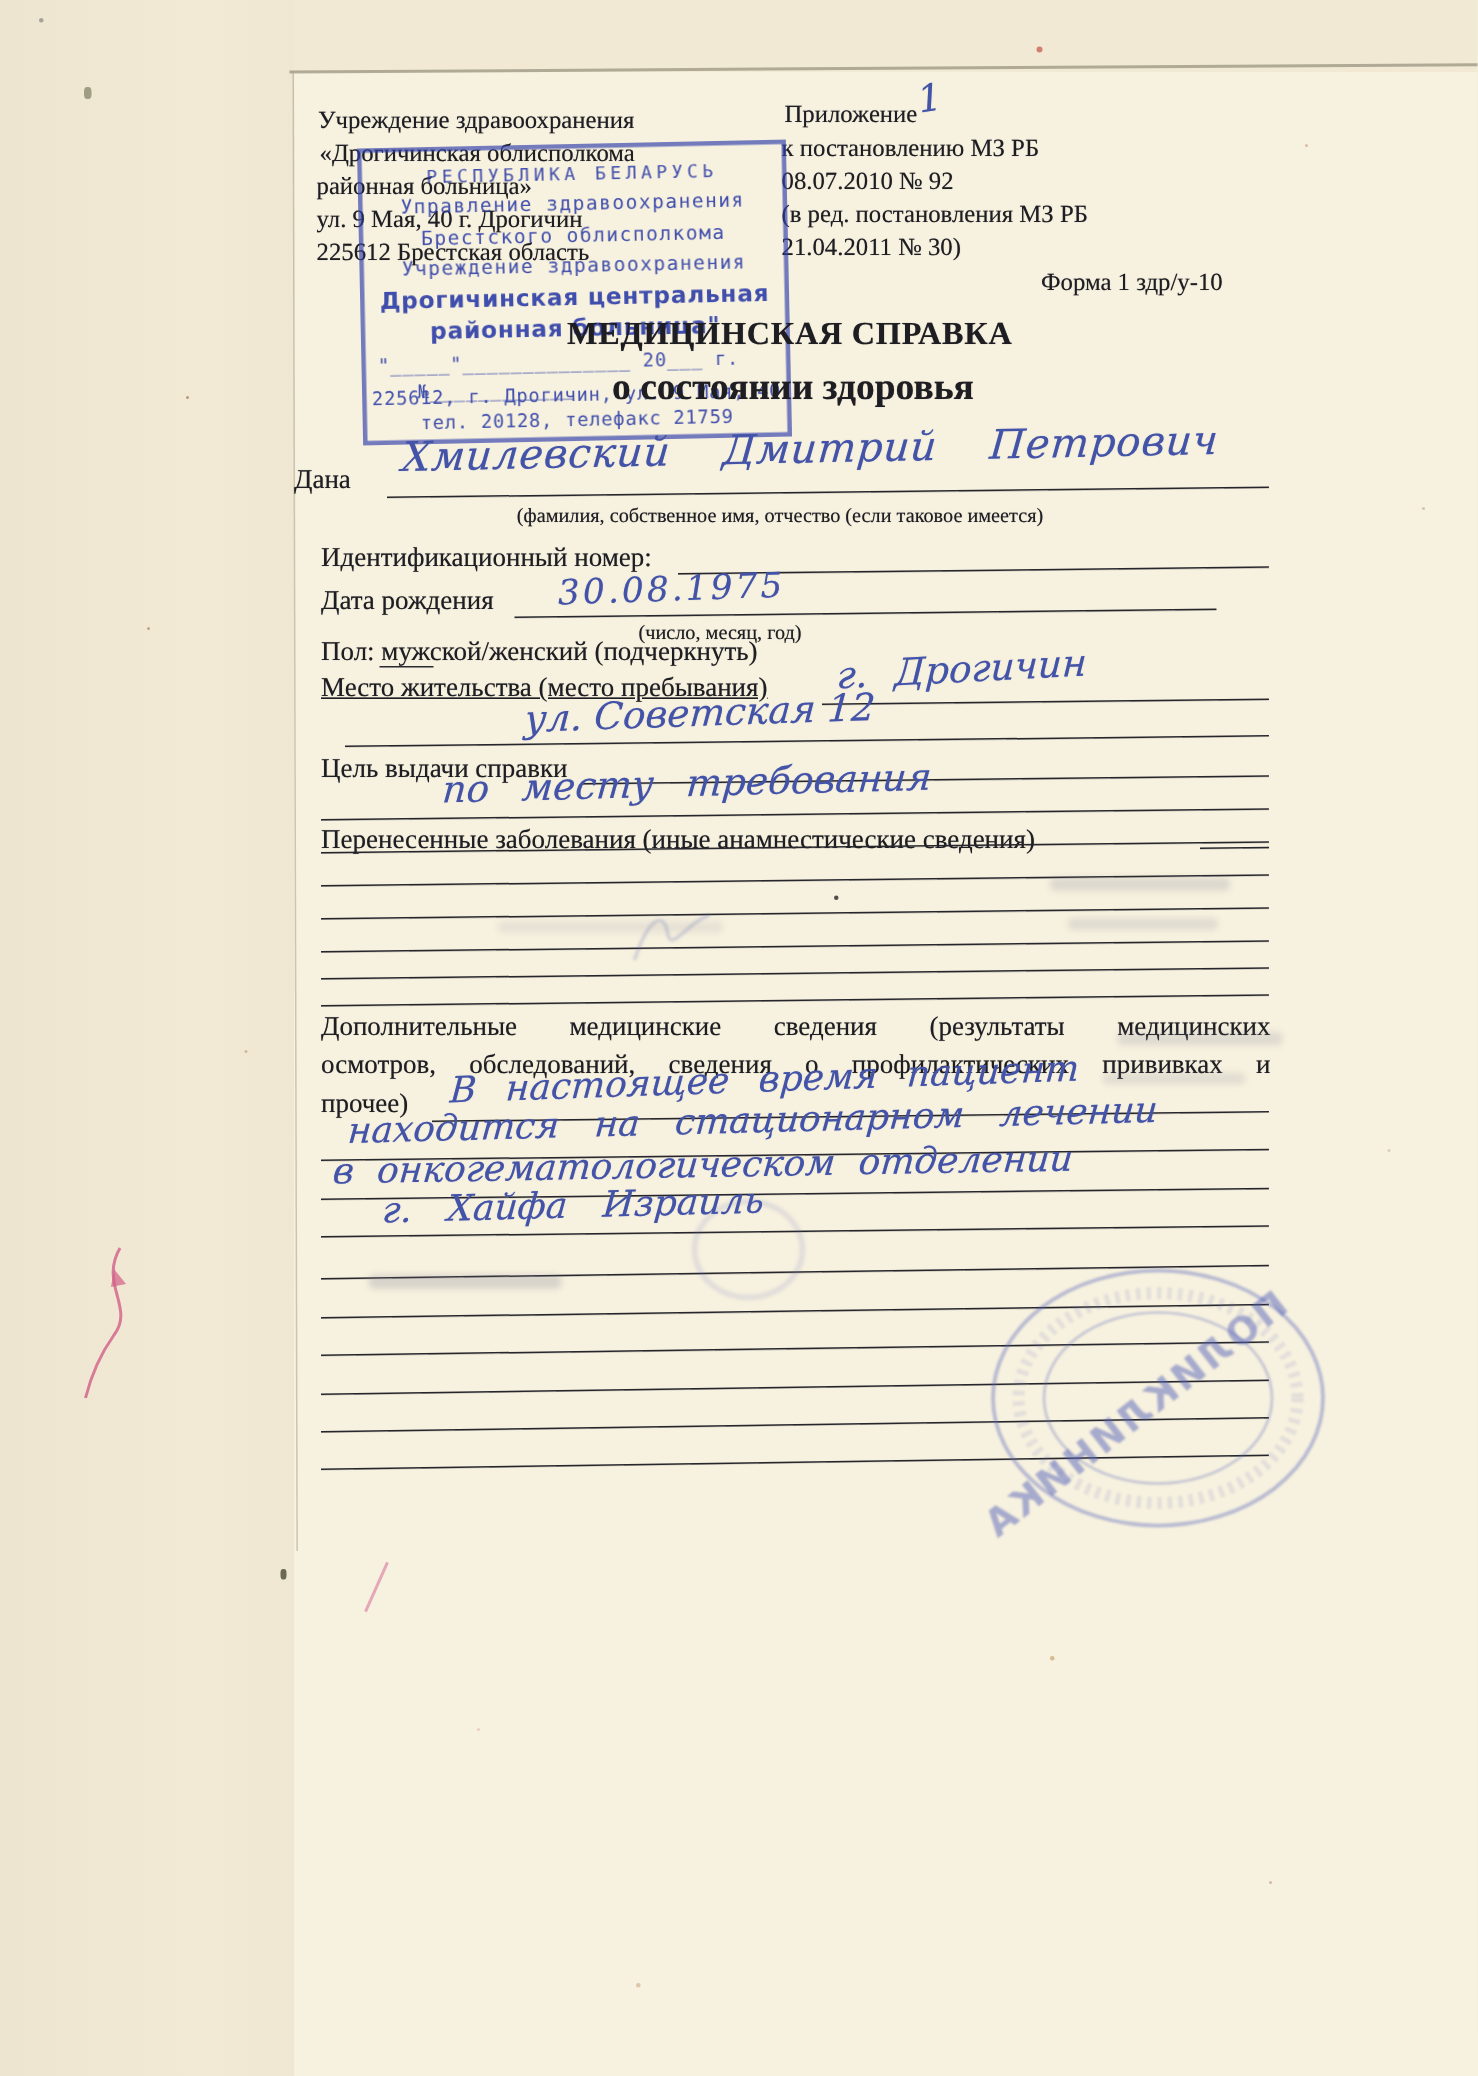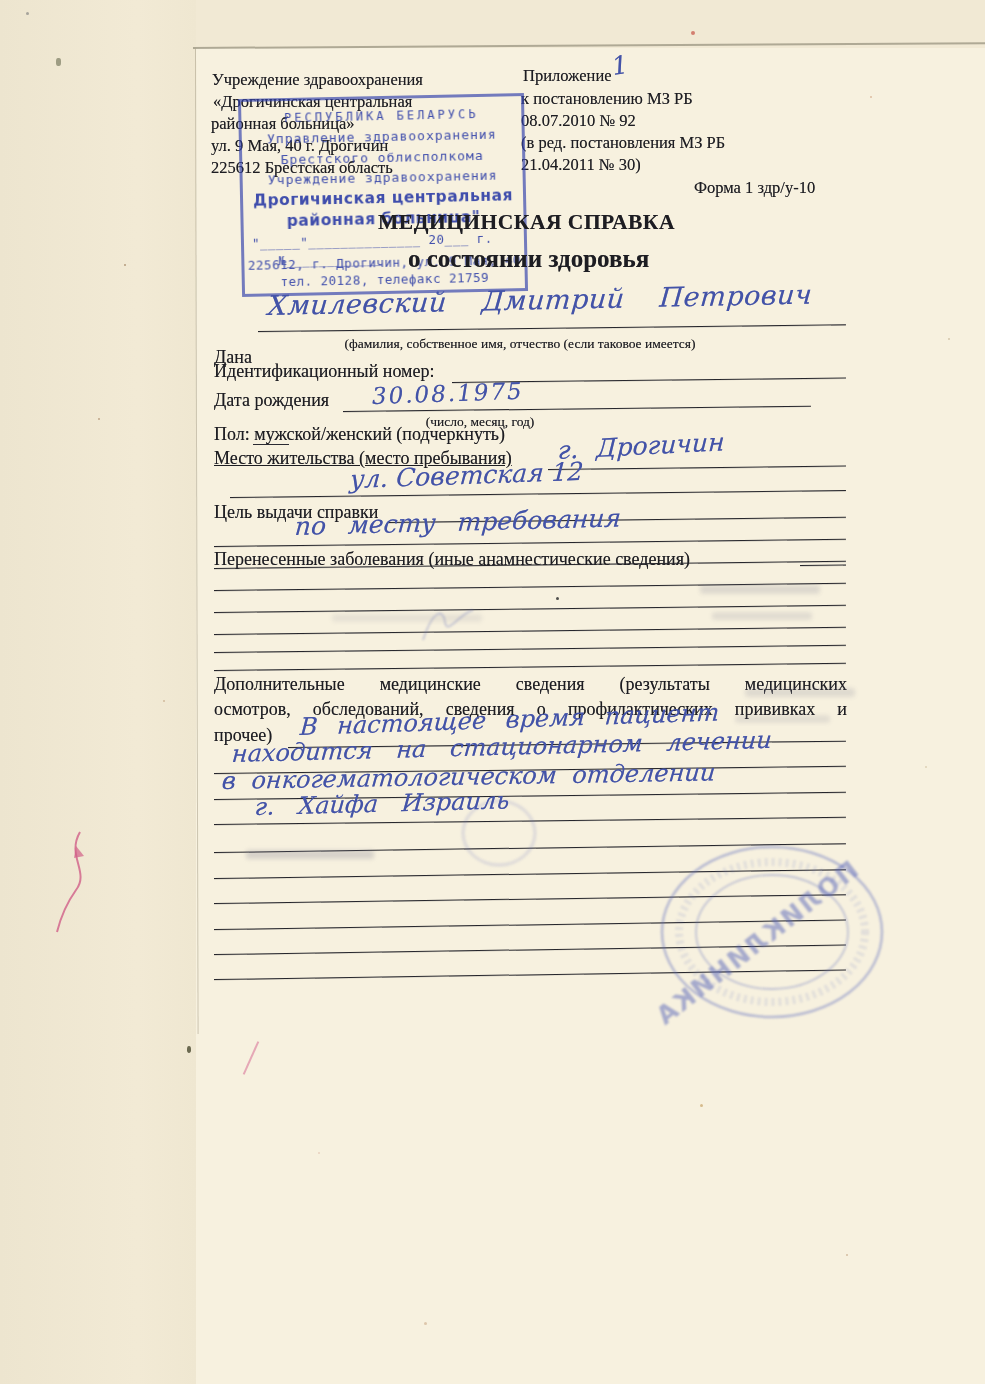--- a/index.html
+++ b/index.html
@@ -68,21 +68,21 @@
 </style>
 </head>
 <body>
 
 <div class="abs scan-strip"></div>
 <div class="abs paper"></div>
 <div class="abs edge-top"></div>
 <div class="abs edge-left"></div>
 
 <div class="abs printed lh" style="left:212px;top:70px;">Учреждение здравоохранения</div>
-<div class="abs printed lh" style="left:213px;top:92px;">«Дрогичинская центральная</div>
+<div class="abs printed lh" style="left:213px;top:92px;">«Дрогичинская облисполкома</div>
 <div class="abs printed lh" style="left:211px;top:114px;">районная больница»</div>
 <div class="abs printed lh" style="left:211px;top:136px;">ул. 9 Мая, 40 г. Дрогичин</div>
 <div class="abs printed lh" style="left:211px;top:158px;">225612 Брестская область</div>
 
 <div class="abs printed lh" style="left:523px;top:66px;">Приложение</div>
 <div class="abs hw" style="left:612px;top:52px;font-size:25px;transform:rotate(-8deg);">1</div>
 <div class="abs printed lh" style="left:521px;top:89px;">к постановлению МЗ РБ</div>
 <div class="abs printed lh" style="left:521px;top:111px;">08.07.2010 № 92</div>
 <div class="abs printed lh" style="left:521px;top:133px;">(в ред. постановления МЗ РБ</div>
 <div class="abs printed lh" style="left:521px;top:155px;">21.04.2011 № 30)</div>
@@ -97,21 +97,21 @@
   <div class="rs-bold" style="top:111px;">районная больница"</div>
   <div class="rs-tn" style="top:134px;text-align:left;left:8px;">"_____"______________ 20___ г.</div>
   <div class="rs-tn" style="top:152px;text-align:left;left:34px;">№____________</div>
   <div class="rs-tn" style="top:156px;left:-10px;width:300px;">225612, г. Дрогичин, ул. 9 Мая, 40</div>
   <div class="rs-tn" style="top:173px;">тел. 20128, телефакс 21759</div>
 </div>
 
 <div class="abs printed title" style="left:378px;top:210px;width:258px;">МЕДИЦИНСКАЯ СПРАВКА</div>
 <div class="abs printed subtitle" style="left:408px;top:245px;width:206px;">о состоянии здоровья</div>
 
-<div class="abs printed lbl" style="left:214px;top:309px;margin-top:38px;">Дана</div>
+<div class="abs printed lbl" style="left:196px;top:309px;">Дана</div>
 <div class="abs line tilt" style="left:258px;top:331px;width:588px;"></div>
 <div class="abs hw" style="left:268px;top:290px;font-size:27px;word-spacing:26px;letter-spacing:.5px;transform:rotate(-1.2deg) skewX(-6deg);">Хмилевский Дмитрий Петрович</div>
 <div class="abs printed cap" style="left:295px;top:336px;width:450px;text-align:center;">(фамилия, собственное имя, отчество (если таковое имеется)</div>
 
 <div class="abs printed lbl" style="left:214px;top:361px;">Идентификационный номер:</div>
 <div class="abs line tilt" style="left:452px;top:382px;width:394px;"></div>
 
 <div class="abs printed lbl" style="left:214px;top:390px;">Дата рождения</div>
 <div class="abs line tilt" style="left:343px;top:411px;width:468px;"></div>
 <div class="abs hw" style="left:372px;top:383px;font-size:23px;letter-spacing:2px;transform:rotate(-2deg);">30.08.1975</div>

